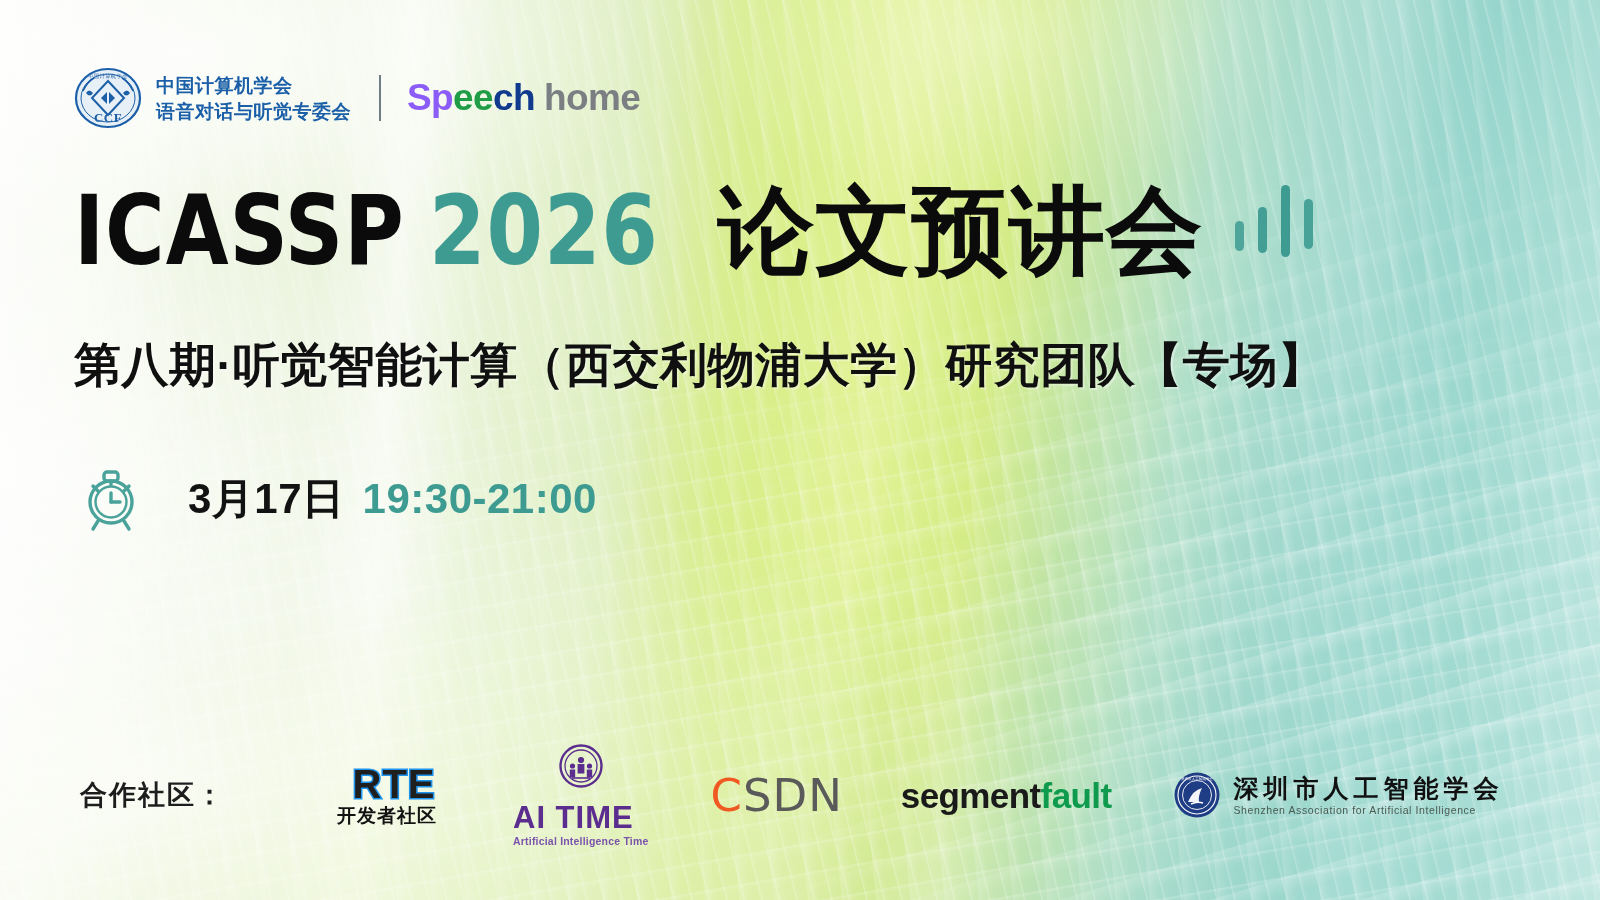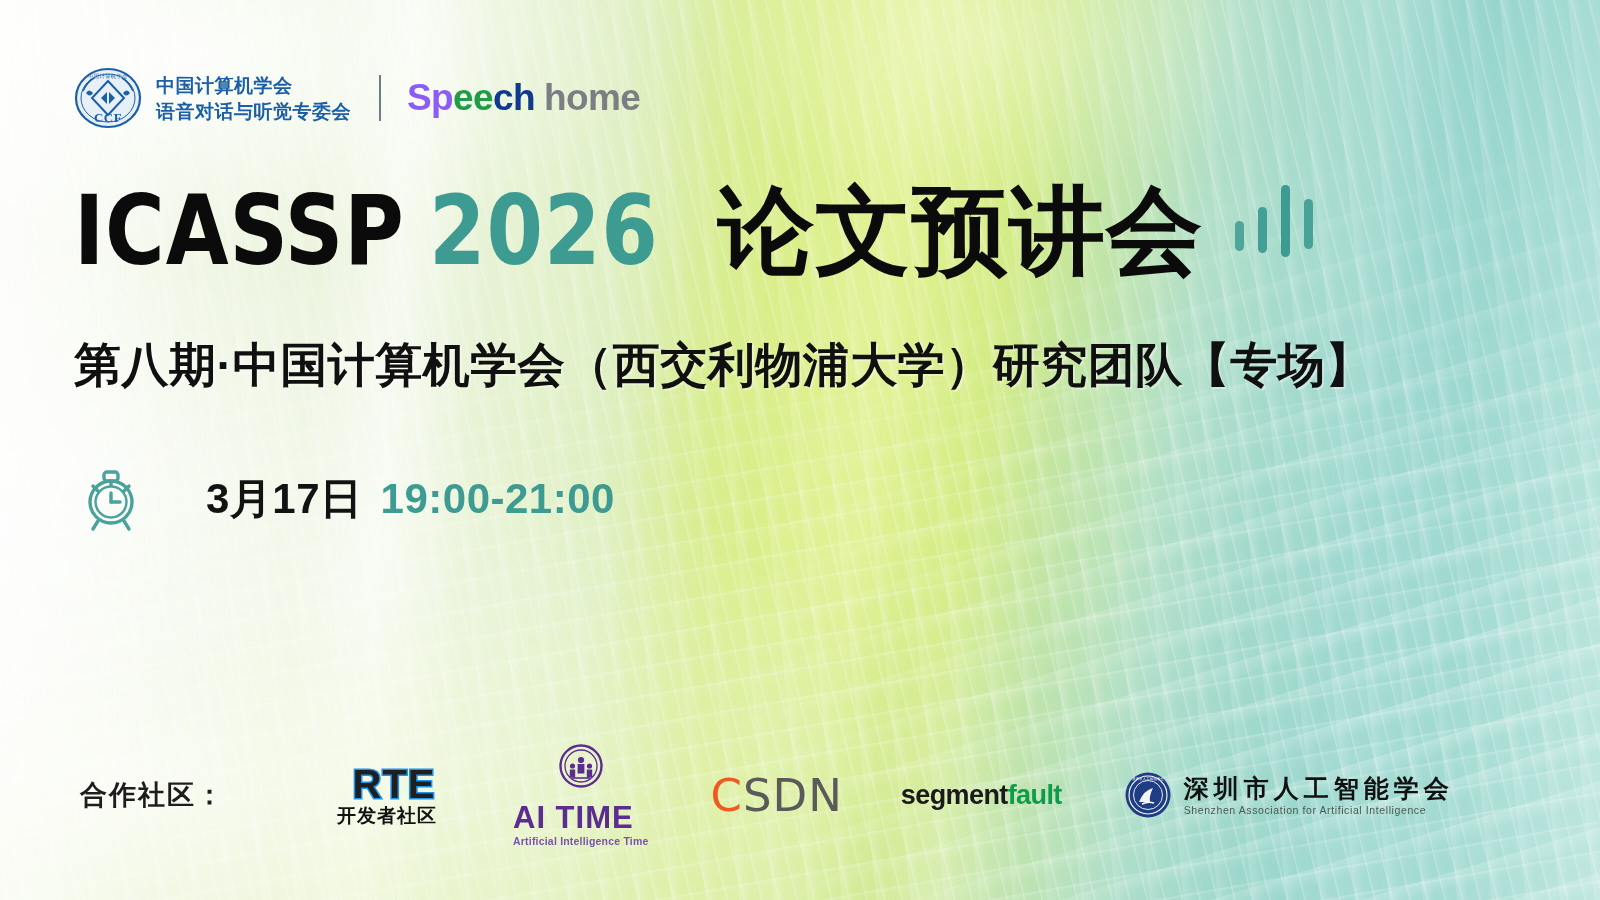--- a/index.html
+++ b/index.html
@@ -271,21 +271,21 @@
     display: flex;
     align-items: center;
     white-space: nowrap;
   }
   .clock-icon { flex: none; }
   .dt-date {
     font-size: 42px;
     line-height: 46px;
     font-weight: 800;
     color: #121212;
-    margin-left: 64px;
+    margin-left: 46px;
     letter-spacing: 0.5px;
   }
   .dt-time {
     font-size: 42px;
     line-height: 46px;
     font-weight: 800;
     color: #3d9b91;
     margin-left: 18px;
     letter-spacing: 0.5px;
   }
@@ -368,21 +368,21 @@
     line-height: 45px;
     font-weight: 400;
     letter-spacing: 1px;
     font-family: "DejaVu Sans", "Liberation Sans", sans-serif;
   }
   .csdn-c { color: #f05a22; }
   .csdn-rest { color: #5a5a5a; }
 
   
   .sf-word {
-    font-size: 27px;
+    font-size: 35px;
     line-height: 35px;
     font-weight: 800;
     letter-spacing: -0.6px;
   }
   .sf-segment { color: #1a1a1a; }
   .sf-fault { color: #0e9b4e; }
 
   
   .szai-wrap { display: flex; align-items: center; gap: 12px; }
   .szai-text { display: flex; flex-direction: column; gap: 3px; }
@@ -454,39 +454,39 @@
       </div>
       <div class="title-cn">论文预讲会</div>
       <svg class="wave-icon" width="96" height="82" viewBox="0 0 96 82">
         <rect x="6" y="40" width="9" height="30" rx="4.5" fill="#3d9b91" opacity="0.85"></rect>
         <rect x="29" y="26" width="9" height="46" rx="4.5" fill="#3d9b91" opacity="0.95"></rect>
         <rect x="52" y="4" width="9" height="72" rx="4.5" fill="#3d9b91"></rect>
         <rect x="75" y="18" width="9" height="50" rx="4.5" fill="#3d9b91" opacity="0.9"></rect>
       </svg>
     </div>
 
-    <div class="subtitle">第八期·中国计算机学会（西交利物浦大学）研究团队【专场】</div>
+    <div class="subtitle">第八期·听觉智能计算（西交利物浦大学）研究团队【专场】</div>
 
     <div class="datetime-row">
       <svg class="clock-icon" width="62" height="66" viewBox="0 0 62 66">
         <g fill="none" stroke="#4aa39a" stroke-width="3.4" stroke-linecap="round">
           <circle cx="31" cy="36" r="21"></circle>
           <circle cx="31" cy="36" r="15.5" stroke-width="2.4"></circle>
           <path d="M31 36 L31 27"></path>
           <path d="M31 36 L40 36"></path>
           <rect x="24" y="6" width="14" height="9" rx="3"></rect>
           <path d="M31 15 L31 19"></path>
           <path d="M13 20 L18 25"></path>
           <path d="M49 20 L44 25"></path>
           <path d="M18 55 L13 63"></path>
           <path d="M44 55 L49 63"></path>
         </g>
       </svg>
       <div class="dt-date">3月17日</div>
-      <div class="dt-time">19:00-21:00</div>
+      <div class="dt-time">19:30-21:00</div>
     </div>
 
     <div class="partners-row">
 
       <div class="partners-label">合作社区：</div>
 
       <div class="partner p-rte">
         <div class="rte-stack">
           <div class="rte-word">RTE</div>
           <div class="rte-sub">开发者社区</div>

